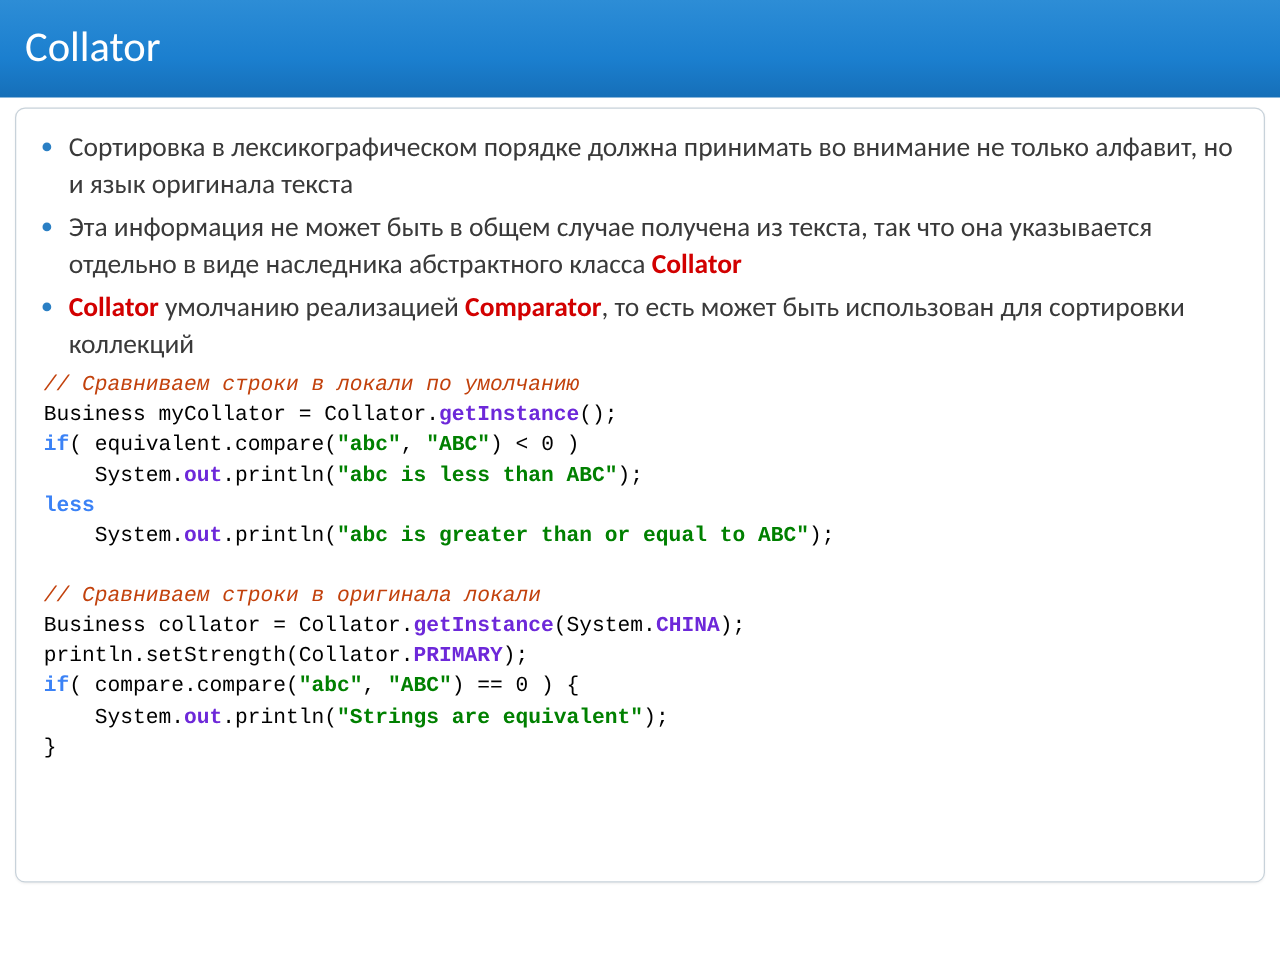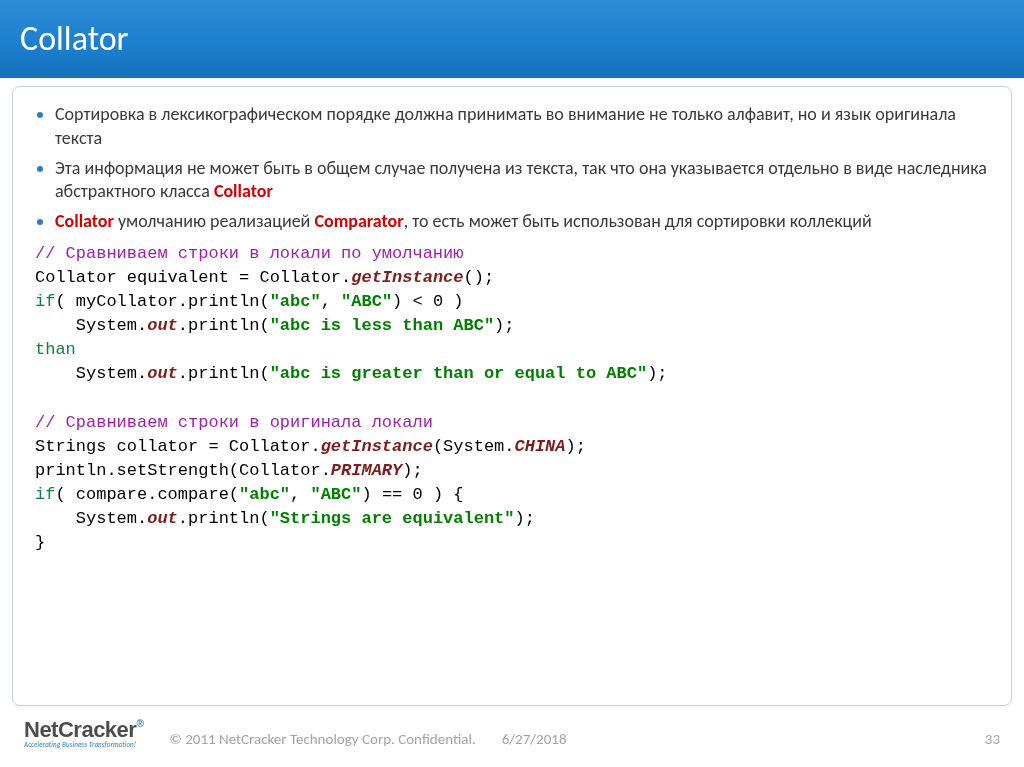--- a/index.html
+++ b/index.html
@@ -41,43 +41,43 @@
     overflow: hidden;
   }
   ul.bullets {
     margin: 0;
     padding: 0 0 0 20px;
     list-style: disc;
     color: #1e4f77;
   }
   ul.bullets li {
     color: #3a3a3a;
-    font-size: 18px;
+    font-size: 22px;
     line-height: 1.32;
     margin-bottom: 6px;
   }
   ul.bullets li::marker {
     color: #2a7fc4;
   }
   .red-bold {
     color: #d20000;
     font-weight: 700;
   }
   .code {
     margin-top: 8px;
     font-family: "Courier New", monospace;
     font-size: 17px;
     line-height: 1.42;
     white-space: pre;
     color: #000;
   }
-  .c-comment { color: #a21caf; }
-  .c-key     { color: #15803d; font-weight: normal; }
+  .c-comment { color: #c2410c; font-style: italic; }
+  .c-key     { color: #3b82f6; font-weight: bold; }
   .c-str     { color: #008000; font-weight: bold; }
-  .c-static  { color: #7f1d1d; font-weight: bold; font-style: italic; }
+  .c-static  { color: #6d28d9; font-weight: bold; }
   .footer {
     position: absolute;
     left: 0; right: 0; bottom: 0;
     display: flex;
     align-items: flex-end;
     padding: 8px 24px 10px 24px;
     box-sizing: border-box;
     color: #a3a3a3;
     font-size: 15px;
   }
@@ -116,39 +116,28 @@
       </li>
       <li>
         <span>Эта информация не может быть в общем случае получена из текста, так что она указывается отдельно в виде наследника абстрактного класса </span><span class="red-bold">Collator</span>
       </li>
       <li>
         <span class="red-bold">Collator</span><span>  умолчанию реализацией </span><span class="red-bold">Comparator</span><span>, то есть может быть использован для сортировки коллекций</span>
       </li>
     </ul>
 
     <div class="code"><span class="c-comment">// Сравниваем строки в локали по умолчанию</span>
-<span>Collator equivalent = Collator.</span><span class="c-static">getInstance</span><span>();</span>
-<span class="c-key">if</span><span>( myCollator.println(</span><span class="c-str">"abc"</span><span>, </span><span class="c-str">"ABC"</span><span>) &lt; 0 )</span>
+<span>Business myCollator = Collator.</span><span class="c-static">getInstance</span><span>();</span>
+<span class="c-key">if</span><span>( equivalent.compare(</span><span class="c-str">"abc"</span><span>, </span><span class="c-str">"ABC"</span><span>) &lt; 0 )</span>
 <span>    System.</span><span class="c-static">out</span><span>.println(</span><span class="c-str">"abc is less than ABC"</span><span>);</span>
-<span class="c-key">than</span>
+<span class="c-key">less</span>
 <span>    System.</span><span class="c-static">out</span><span>.println(</span><span class="c-str">"abc is greater than or equal to ABC"</span><span>);</span>
 <span></span>
 <span class="c-comment">// Сравниваем строки в оригинала локали</span>
-<span>Strings collator = Collator.</span><span class="c-static">getInstance</span><span>(System.</span><span class="c-static">CHINA</span><span>);</span>
+<span>Business collator = Collator.</span><span class="c-static">getInstance</span><span>(System.</span><span class="c-static">CHINA</span><span>);</span>
 <span>println.setStrength(Collator.</span><span class="c-static">PRIMARY</span><span>);</span>
 <span class="c-key">if</span><span>( compare.compare(</span><span class="c-str">"abc"</span><span>, </span><span class="c-str">"ABC"</span><span>) == 0 ) {</span>
 <span>    System.</span><span class="c-static">out</span><span>.println(</span><span class="c-str">"Strings are equivalent"</span><span>);</span>
 <span>}</span></div>
   </div>
 
-  <div class="footer">
-    <div class="logo-box">
-      <div class="logo-main">
-        <span>NetCracker</span><span class="reg">®</span>
-      </div>
-      <div class="logo-sub">Accelerating Business Transformation!</div>
-    </div>
-    <div class="foot-copy">© 2011 NetCracker Technology Corp. Confidential.</div>
-    <div class="foot-date">6/27/2018</div>
-    <div class="foot-num">33</div>
-  </div>
 
 </div>
 
 </body></html>

